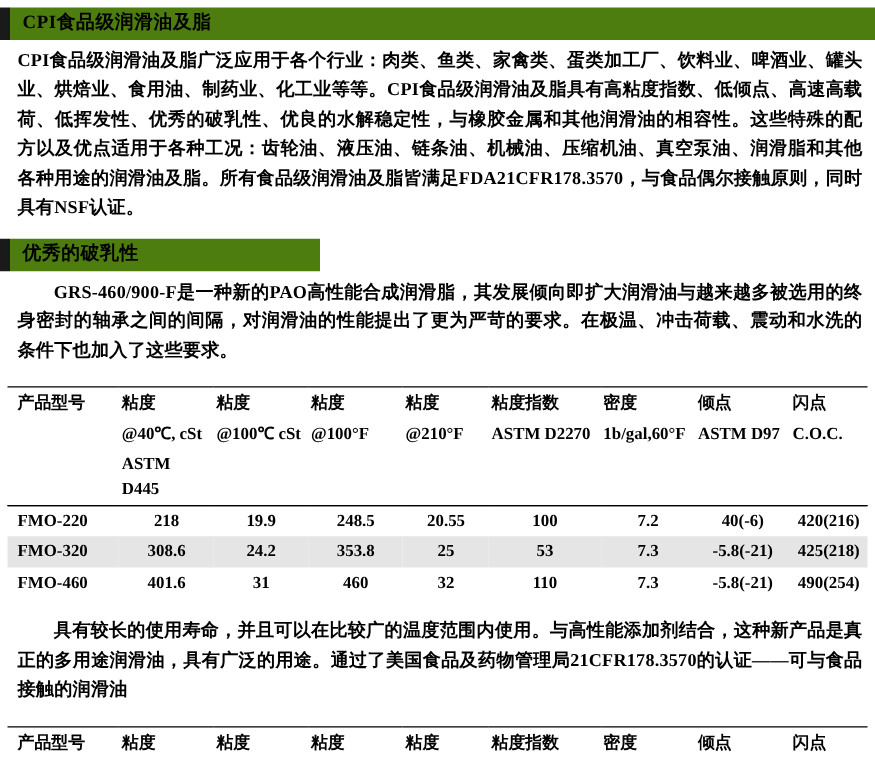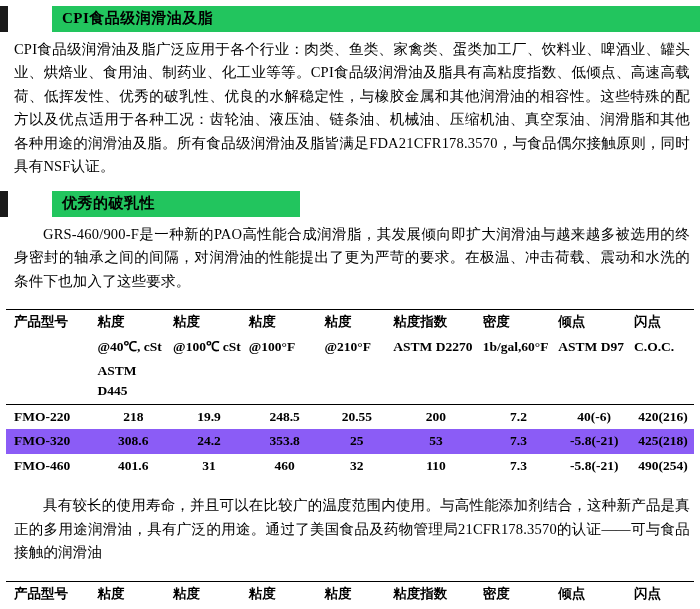--- a/index.html
+++ b/index.html
@@ -24,43 +24,42 @@
     display: flex;
     align-items: stretch;
     margin: 6px 0 4px 0;
   }
   .section-head .bar-left {
     width: 8px;
     background: #1a1a1a;
     flex: 0 0 8px;
   }
   .section-head .bar-fill {
-    background: #22c55e;
+    background: #4d7c0f;
     flex: 1 1 auto;
     padding: 2px 8px 3px 10px;
     font-weight: bold;
     font-size: 15px;
     color: #000000;
     line-height: 1.4;
     letter-spacing: 0.5px;
-    margin-left: 44px;
   }
   .section-head.narrow .bar-fill {
     flex: 0 0 auto;
     min-width: 230px;
   }
   .section-head .bar-rest {
     flex: 1 1 auto;
   }
   .para {
     font-size: 14.5px;
     line-height: 1.62;
     text-align: justify;
     padding: 2px 10px 6px 14px;
-    font-weight: normal;
+    font-weight: bold;
     letter-spacing: 0.2px;
   }
   .para.indent {
     text-indent: 2em;
   }
   
   table.spec {
     width: 100%;
     border-collapse: collapse;
     font-size: 13px;
@@ -94,21 +93,21 @@
     font-weight: bold;
     padding: 3px 2px 4px 2px;
     line-height: 1.3;
     margin-top: 33px;
   }
   table.spec tbody td.firstcol {
     text-align: left;
     padding-left: 8px;
   }
   tr.hl td {
-    background: #8b5cf6;
+    background: #e5e5e5;
   }
   .tbl-wrap {
     padding: 2px 6px 0 6px;
   }
   .spacer-8 { height: 8px; }
   .spacer-14 { height: 14px; }
 </style>
 </head>
 <body>
 
@@ -179,21 +178,21 @@
           <th></th>
         </tr>
       </thead>
       <tbody>
         <tr>
           <td class="firstcol">FMO-220</td>
           <td>218</td>
           <td>19.9</td>
           <td>248.5</td>
           <td>20.55</td>
-          <td>200</td>
+          <td>100</td>
           <td>7.2</td>
           <td>40(-6)</td>
           <td>420(216)</td>
         </tr>
         <tr class="hl">
           <td class="firstcol">FMO-320</td>
           <td>308.6</td>
           <td>24.2</td>
           <td>353.8</td>
           <td>25</td>

